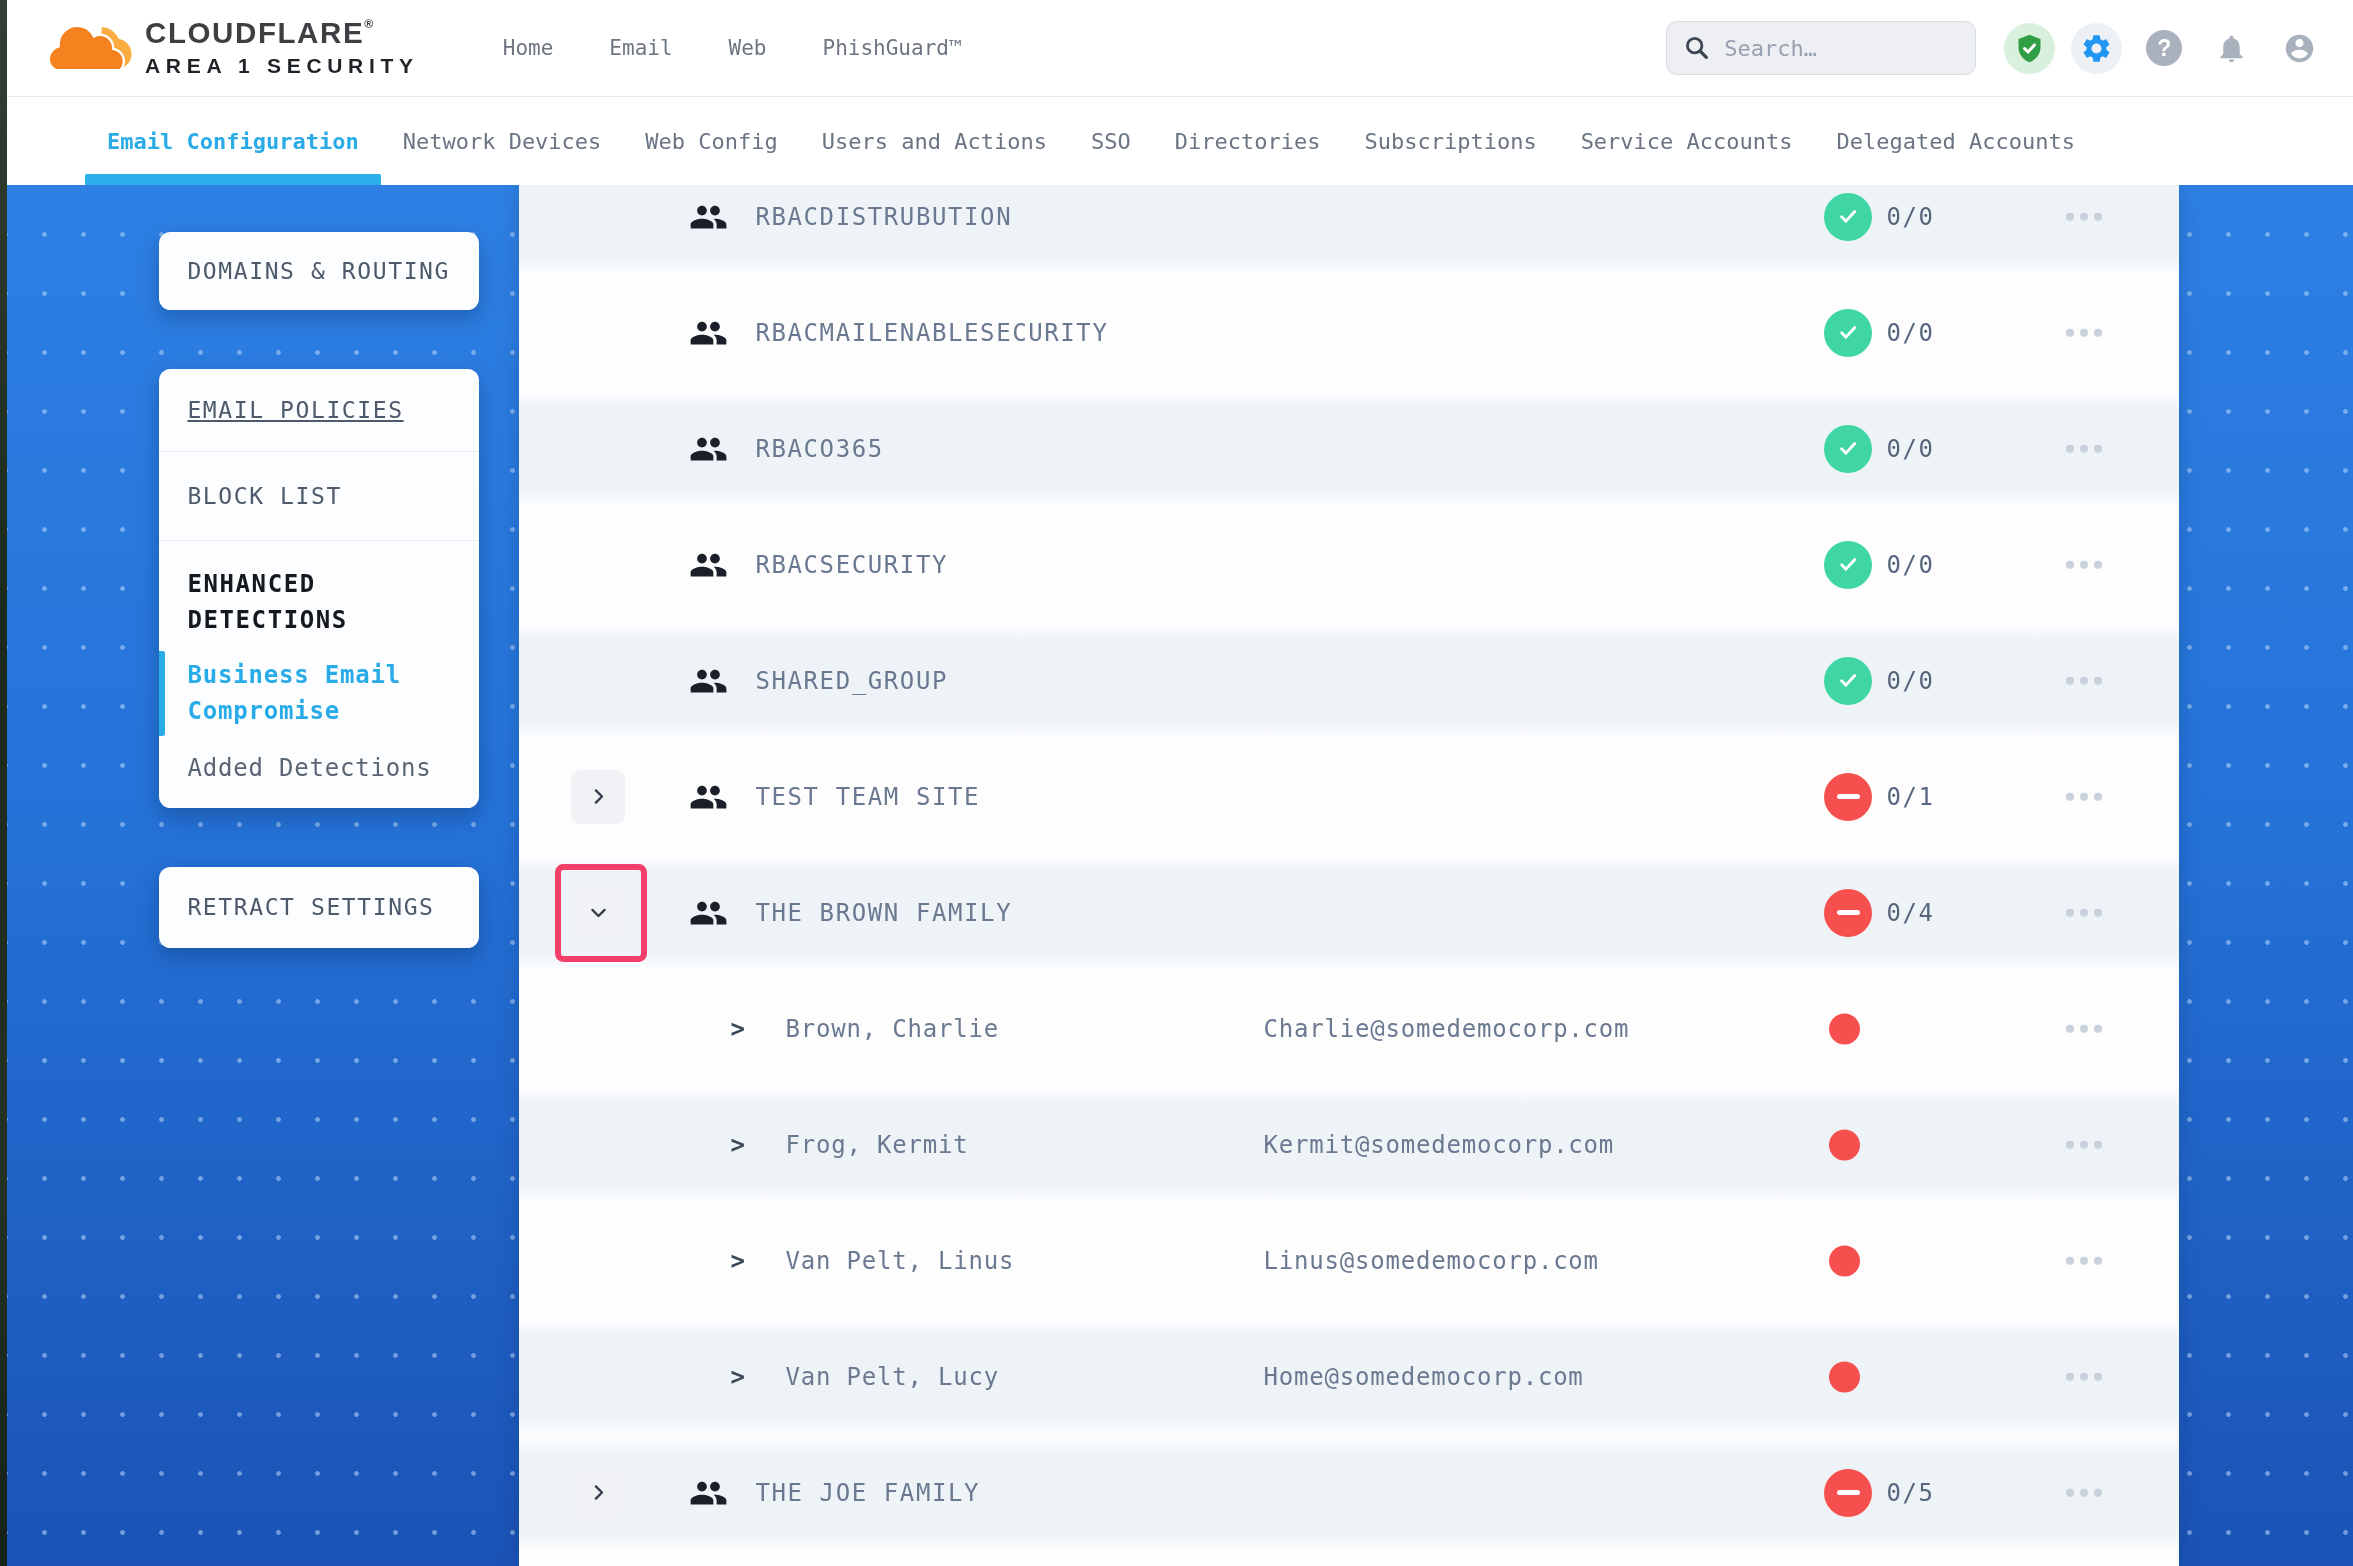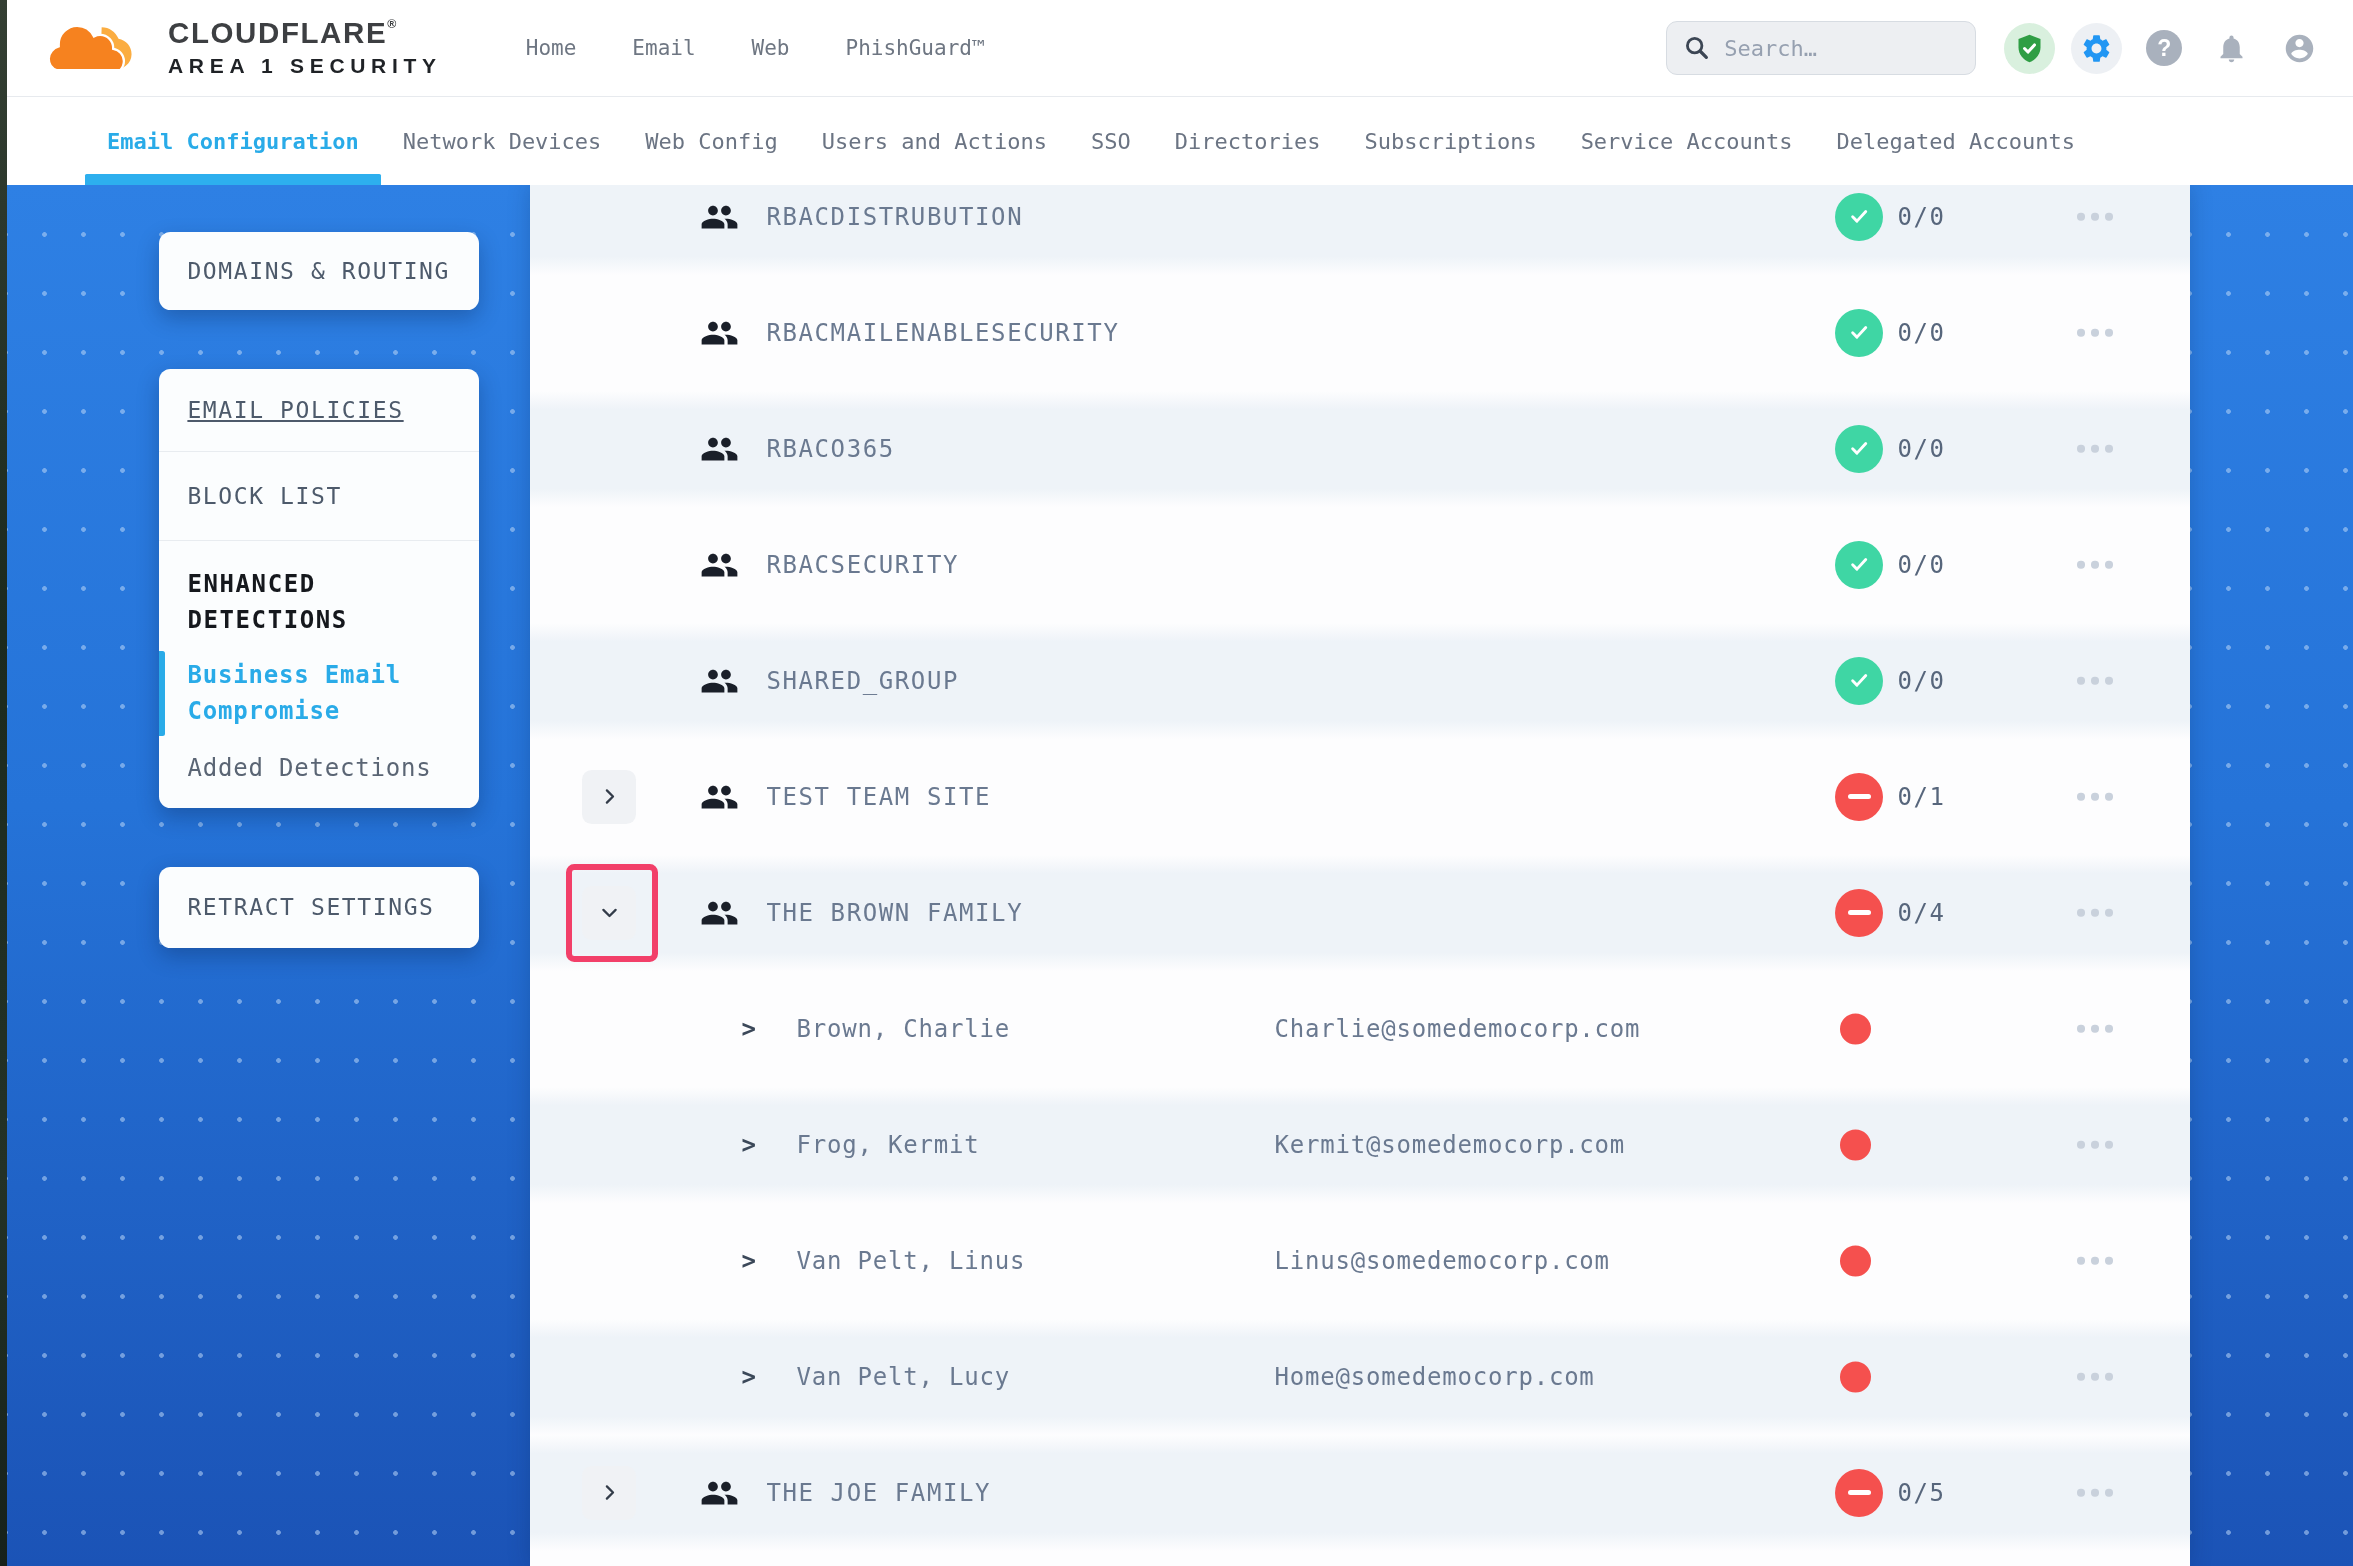--- a/index.html
+++ b/index.html
@@ -6,21 +6,21 @@
   body { font-family:"DejaVu Sans Mono", monospace; background:#fff; }
   .app { position:relative; width:2354px; height:1567px; overflow:hidden; background:#fff; }
 
   
   .left-edge { position:absolute; left:0; top:0; width:7.4px; height:100%;
     background:linear-gradient(180deg,#343f33,#1c2a1e 40%,#243226 75%,#16211a); z-index:9; }
 
   
   .topbar { position:absolute; left:0; top:0; width:100%; height:97px; background:#fff;
     border-bottom:0.8px solid #e7eaee; display:flex; align-items:center; z-index:5; }
-  .logo { display:flex; align-items:center; gap:28px; margin-left:48px; cursor:pointer; }
+  .logo { display:flex; align-items:center; gap:5px; margin-left:48px; cursor:pointer; }
   .logo svg { width:92px; height:56px; }
   .brand-line { font-family:"Liberation Sans", sans-serif; font-weight:bold; font-size:29.5px;
     letter-spacing:1.6px; color:#3d3f42; line-height:1.05; }
   .brand-mark { font-size:12.3px; vertical-align:top; }
   .sub-brand { font-family:"Liberation Sans", sans-serif; font-weight:bold; font-size:21px;
     letter-spacing:5.7px; color:#1f2226; margin-top:4.9px; }
   .main-nav { display:flex; align-items:center; margin-left:56px; }
   .nav-item { font-size:21px; color:#6e7682; padding:0 28px; cursor:pointer; }
   .top-right { margin-left:auto; display:flex; align-items:center; margin-right:29.5px; }
   .search { display:flex; align-items:center; width:310px; height:54px; background:#edeff2;
@@ -73,21 +73,21 @@
   .active-item { position:relative; padding:13px 28px; font-size:24px; font-weight:bold;
     color:#29abe8; letter-spacing:0.8px; line-height:1.5; width:270px; cursor:pointer; }
   .active-item .bar { position:absolute; left:0; top:6.6px; bottom:6.6px; width:5.7px;
     background:#29abe8; border-radius:0 2.5px 2.5px 0; }
   .plain-item { padding:11.5px 28px 4.9px 28px; font-size:24px; color:#5a6574;
     letter-spacing:0.8px; cursor:pointer; }
   .card-retract { margin-top:59px; height:81px; display:flex; align-items:center;
     padding:10px 28px; font-size:23px; letter-spacing:1.6px; cursor:pointer; }
 
   
-  .panel { position:absolute; left:523px; top:0; width:1660px; height:100%;
+  .panel { position:absolute; left:512px; top:0; width:1660px; height:100%;
     background:#fdfdfe; overflow:hidden; box-shadow:0 0 21px rgba(8,30,70,.22); }
   .rows { margin-top:-25.4px; }
   .row { position:relative; height:116px; }
   .row.shaded { background:linear-gradient(180deg, rgba(238,243,248,0) 0%,
       #eef3f8 16%, #eef3f8 84%, rgba(238,243,248,0) 100%); }
   .row > * { position:absolute; top:50%; transform:translateY(-50%); }
 
   .expander { left:52px; width:54px; height:54px; border:none; border-radius:9.8px;
     background:#f0f2f5; cursor:pointer; display:flex; align-items:center; justify-content:center; }
   .expander svg { width:21px; height:21px; }

